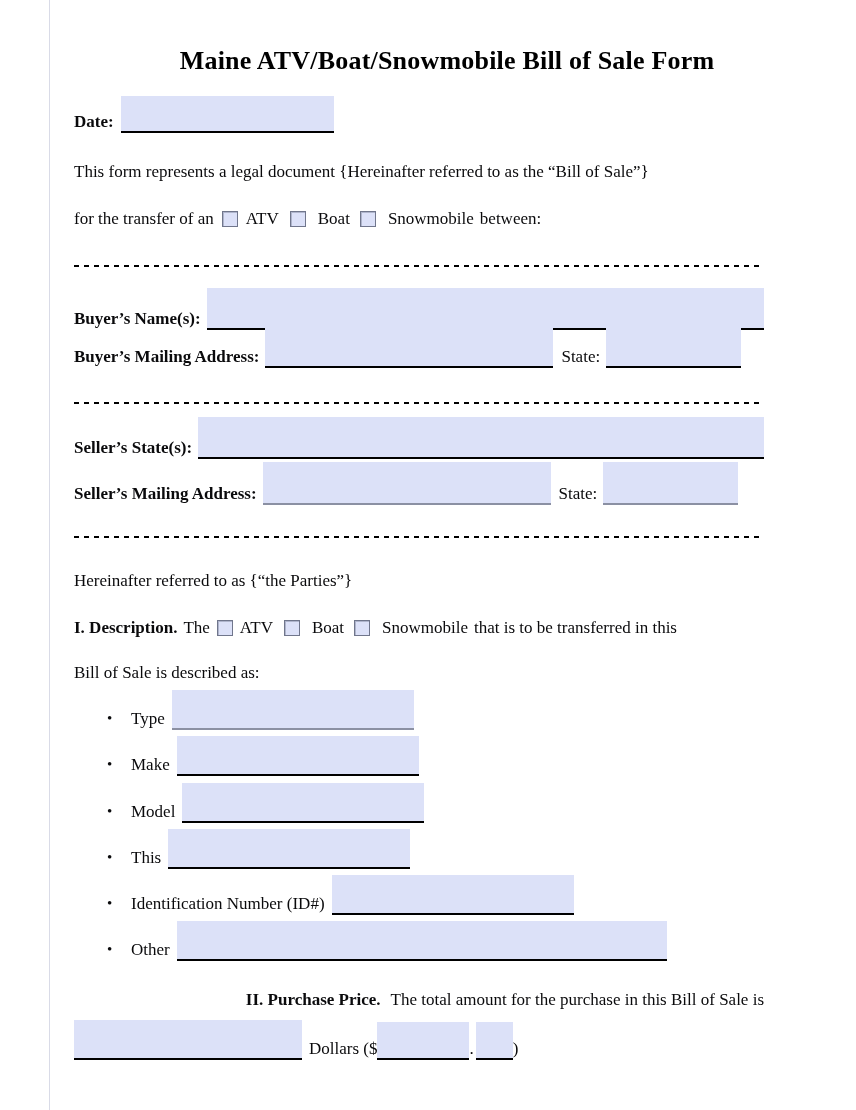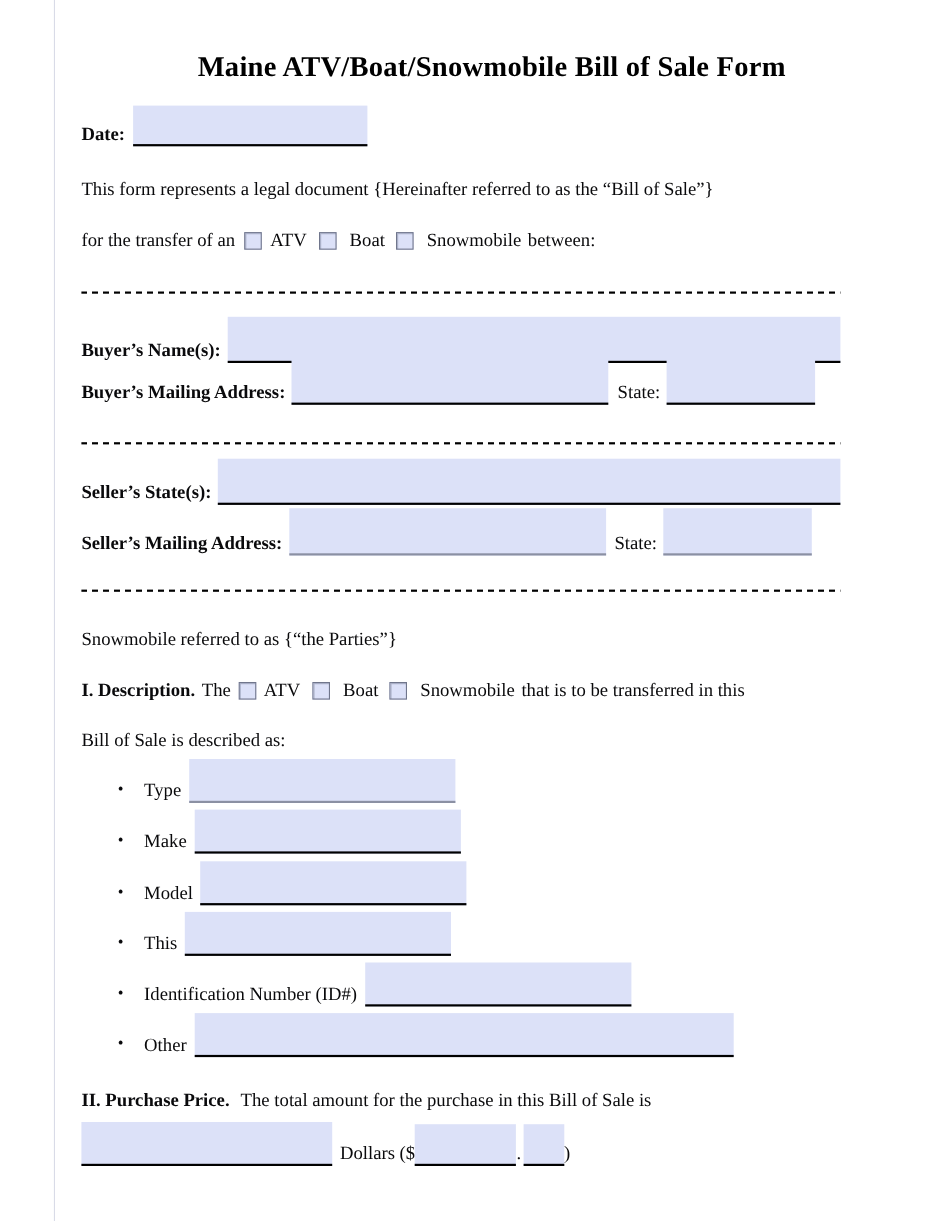--- a/index.html
+++ b/index.html
@@ -100,21 +100,21 @@
   </div>
   <div class="row flex-end" style="top:462px;height:43px;">
     <span class="lbl b gap6">Seller’s Mailing Address:</span>
     <div class="fld u-gray gap8" style="width:288px;height:43px;"></div>
     <span class="lbl gap6">State:</span>
     <div class="fld u-gray" style="width:135px;height:43px;"></div>
   </div>
 
   <div class="dash" style="top:536px;"></div>
 
-  <div class="row" style="top:571px;">Snowmobile referred to as {“the Parties”}</div>
+  <div class="row" style="top:571px;">Hereinafter referred to as {“the Parties”}</div>
 
   <div class="row flex-center" style="top:617px;height:22px;">
     <span class="nw b gap6">I. Description.</span>
     <span class="nw gap7">The</span>
     <span class="cb gap7"></span>
     <span class="nw gap11">ATV</span>
     <span class="cb gap12"></span>
     <span class="nw gap10">Boat</span>
     <span class="cb gap12"></span>
     <span class="nw gap6">Snowmobile</span>
@@ -147,21 +147,21 @@
     <span class="bullet">•</span>
     <span class="lbl gap7">Identification Number (ID#)</span>
     <div class="fld" style="width:242px;height:40px;"></div>
   </div>
   <div class="row flex-end" style="top:921px;height:40px;">
     <span class="bullet">•</span>
     <span class="lbl gap7">Other</span>
     <div class="fld" style="width:490px;height:40px;"></div>
   </div>
 
-  <div class="row flex-end" style="top:988px;height:22px;">
+  <div class="row flex-end" style="top:988px;height:22px;justify-content:flex-end;">
     <span class="nw b gap10">II. Purchase Price.</span>
     <span class="nw">The total amount for the purchase in this Bill of Sale is</span>
   </div>
 
   <div class="row flex-end" style="top:1020px;height:40px;">
     <div class="fld gap7" style="width:228px;height:40px;"></div>
     <span class="lbl">Dollars ($</span>
     <div class="fld" style="width:92px;height:38px;"></div>
     <span class="lbl">.</span>
     <div class="fld" style="width:37px;height:38px;margin-left:2px;"></div>

